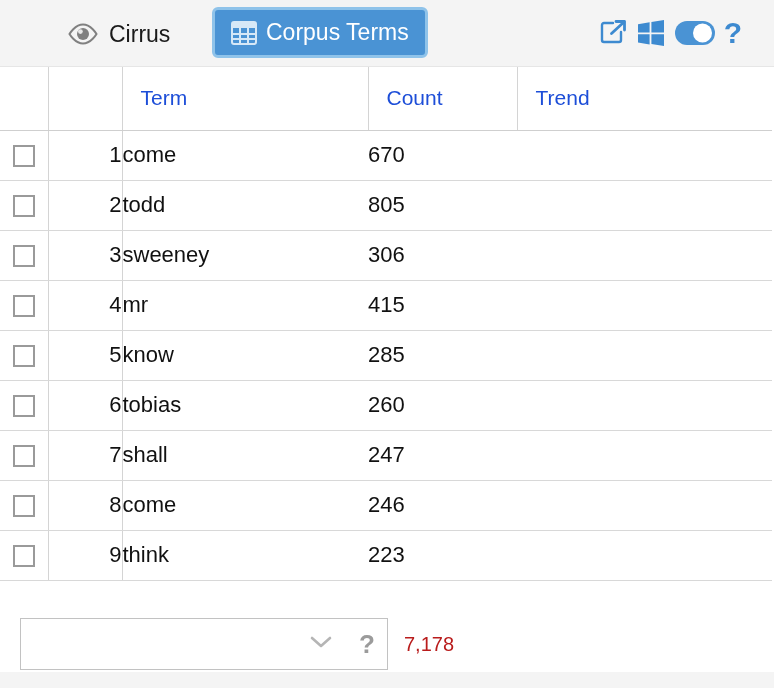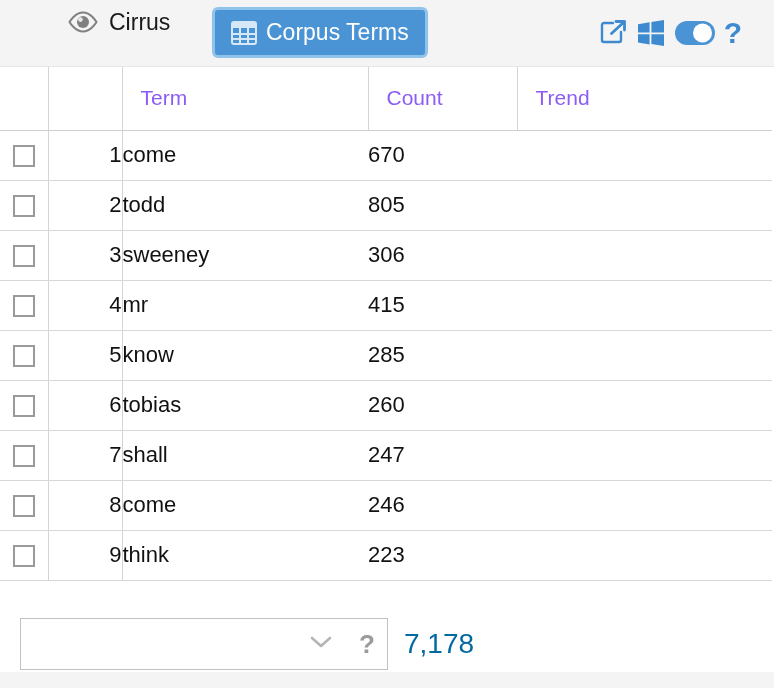--- a/index.html
+++ b/index.html
@@ -31,20 +31,21 @@
     background: #f4f4f4;
     border-bottom: 1px solid #e6e6e6;
     box-sizing: border-box;
   }
   .tab-cirrus {
     position: absolute;
     left: 58px;
     top: 10px;
     height: 46px;
     display: flex;
+    align-items: center;
     gap: 10px;
     padding: 0 8px;
     cursor: pointer;
     background: transparent;
     border: 1px solid transparent;
     border-radius: 5px;
   }
   .tab-cirrus .lbl {
     font-size: 23px;
     color: #1a1a1a;
@@ -119,21 +120,21 @@
   table.terms col.c-count { width: 149px; }
   table.terms col.c-trend { width: 255px; }
 
   table.terms thead th {
     height: 63px;
     background: #ffffff;
     border-bottom: 1px solid #cfcfcf;
     border-left: 1px solid #d4d4d4;
     font-weight: normal;
     font-size: 21px;
-    color: #8b5cf6;
+    color: #1d4ed8;
     text-align: left;
     padding: 0 0 0 18px;
     box-sizing: border-box;
     vertical-align: middle;
     cursor: pointer;
   }
   table.terms thead th.first { border-left: none; }
 
   table.terms tbody td {
     height: 50px;
@@ -236,22 +237,22 @@
     line-height: 1;
     cursor: pointer;
   }
   .total-count {
     position: absolute;
     left: 404px;
     top: 10px;
     height: 52px;
     display: flex;
     align-items: center;
-    font-size: 28px;
-    color: #0369a1;
+    font-size: 20px;
+    color: #b91c1c;
   }
 </style>
 </head>
 <body>
 
 <div class="app">
 
   <div class="toolbar">
 
     <div class="tab-cirrus">

